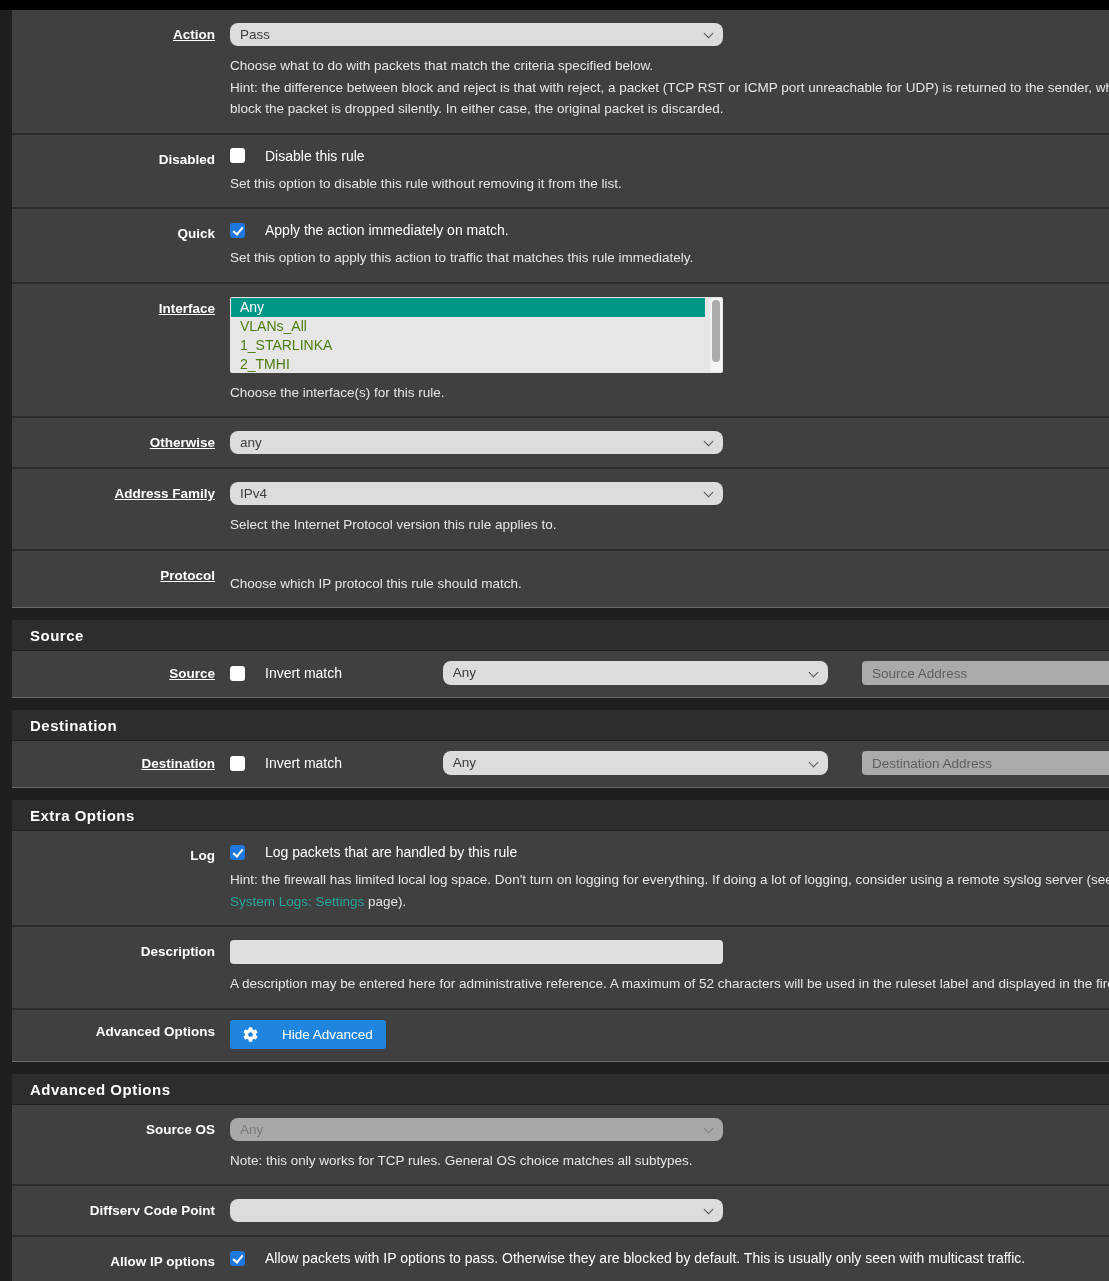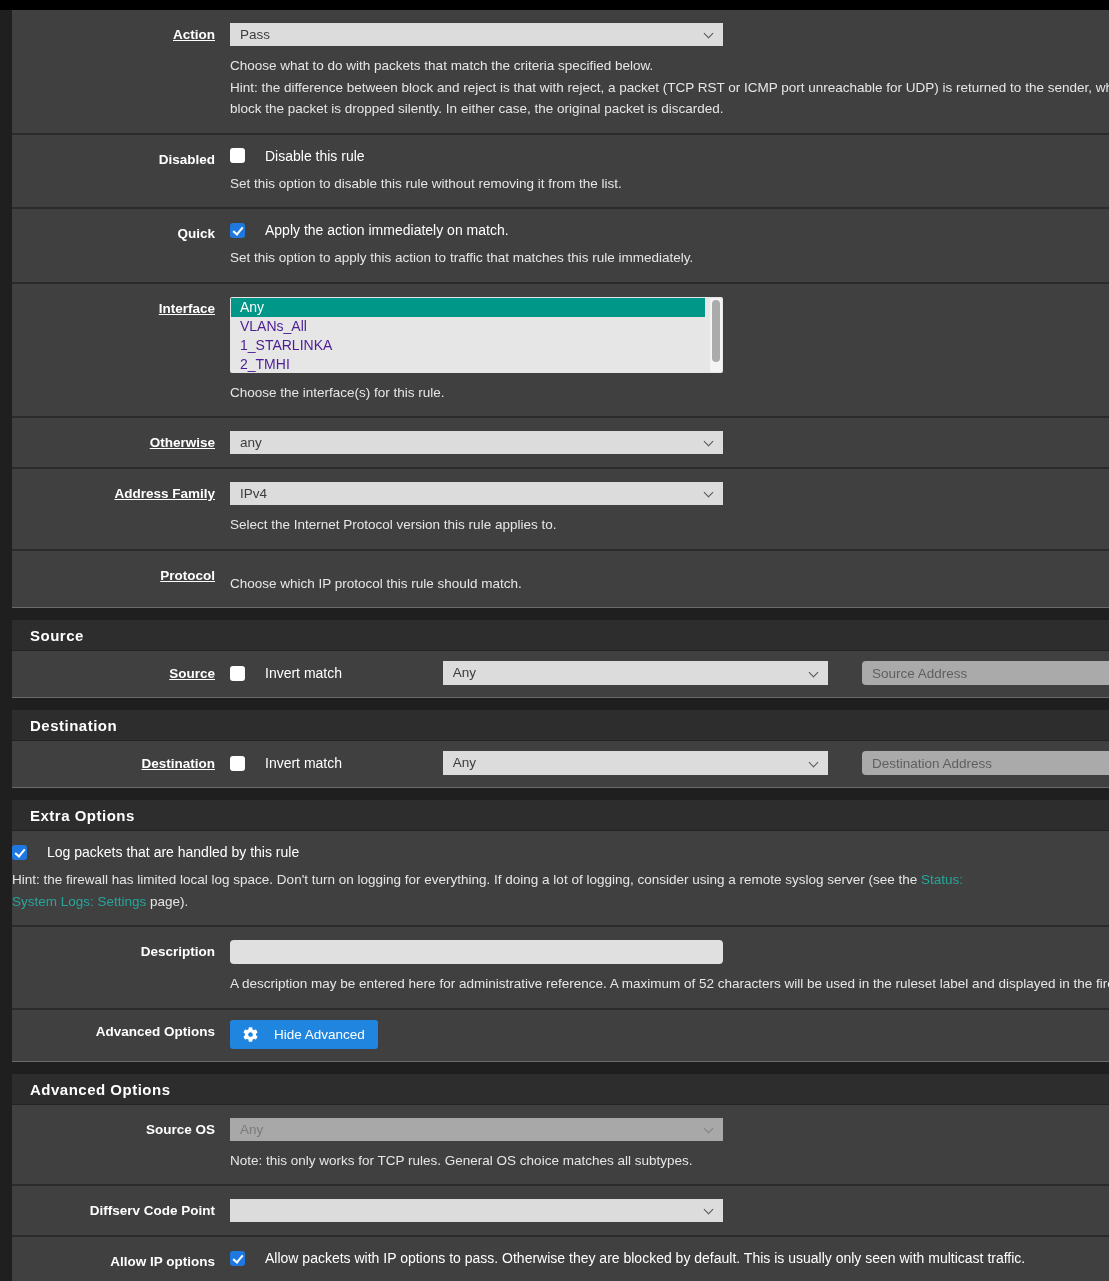--- a/index.html
+++ b/index.html
@@ -24,21 +24,21 @@
 
   .lbl {
     width: 218px; min-width: 218px; padding-right: 15px; padding-top: 4px;
     text-align: right; font-weight: bold; font-size: 13.5px; color: #fff;
   }
   .lbl.u { text-decoration: underline; }
   .content { flex: 1; min-width: 0; }
 
   .select {
     position: relative; height: 23px; width: 493px;
-    background: #dcdcdc; border-radius: 0;
+    background: #dcdcdc; border-radius: 8px;
     color: #3c3c3c; font-size: 13.5px; line-height: 23px;
     padding: 0 26px 0 10px; cursor: default;
   }
   .select .chev {
     position: absolute; right: 11px; top: 7px; width: 7px; height: 7px;
     border-right: 1.8px solid #555; border-bottom: 1.8px solid #555;
     transform: rotate(45deg);
   }
   .select.disabled { background: #a8a8a8; color: #7b7b7b; }
   .select.disabled .chev { border-color: #818181; }
@@ -58,21 +58,21 @@
     border-right: 2px solid #fff; border-bottom: 2px solid #fff;
     transform: rotate(40deg);
   }
   .cbtext { margin-left: 20px; font-size: 14px; color: #fff; }
 
   .listbox {
     width: 493px; height: 76px; background: #e6e6e6; border-radius: 2px;
     overflow: hidden; position: relative; padding: 1px 0 0 1px;
   }
   .listbox .opt {
-    height: 19px; line-height: 19px; font-size: 14px; color: #4c1d95;
+    height: 19px; line-height: 19px; font-size: 14px; color: #4d7c0f;
     padding-left: 9px; margin-right: 18px; white-space: nowrap;
   }
   .listbox .opt.sel { background: #009688; color: #fff; }
   .sbar {
     position: absolute; top: 1px; right: 1px; bottom: 1px; width: 12px;
     background: #f4f4f4; border-radius: 2px;
   }
   .sbar .thumb {
     position: absolute; top: 2px; right: 2px; width: 8px; height: 62px;
     background: #ababab; border-radius: 4px;
@@ -87,21 +87,21 @@
   .textinput.gray::placeholder { color: #5f5f5f; opacity: 1; }
 
   .src-row { display: flex; align-items: center; padding: 10px 8px 12px 0; }
   .src-row .lbl { padding-top: 0; }
   .invert-group { width: 214px; display: flex; align-items: center; }
   .src-row .select { width: 387px; height: 24px; line-height: 24px; }
   .src-row .select .chev { top: 8px; }
   .addr-input { margin-left: 34px; width: 340px; flex: none; }
 
   .btn-blue {
-    display: inline-flex; align-items: center; gap: 16px;
+    display: inline-flex; align-items: center; gap: 24px;
     background: #2085df; color: #fff; border: none; border-radius: 3px;
     font-size: 13.5px; font-family: inherit; padding: 7px 13px; cursor: pointer;
   }
   .gear { display: inline-block; line-height: 0; }
 </style>
 </head>
 <body>
 
 <div class="topbar"></div>
 
@@ -219,20 +219,21 @@
         <span class="chev"></span>
       </div>
       <input class="textinput gray addr-input" disabled="" placeholder="Destination Address" style="">
     </div>
   </div>
 
   <div class="panel">
     <div class="panel-heading">Extra Options</div>
 
     <div class="row">
+      <div class="lbl">Log</div>
       <div class="content">
         <div class="cbrow">
           <span class="checkbox checked"></span>
           <span class="cbtext">Log packets that are handled by this rule</span>
         </div>
         <div class="help"><span>Hint: the firewall has limited local log space. Don't turn on logging for everything. If doing a lot of logging, consider using a remote syslog server (see the </span><a href="#">Status: System Logs: Settings</a><span> page).</span></div>
       </div>
     </div>
 
     <div class="row">

